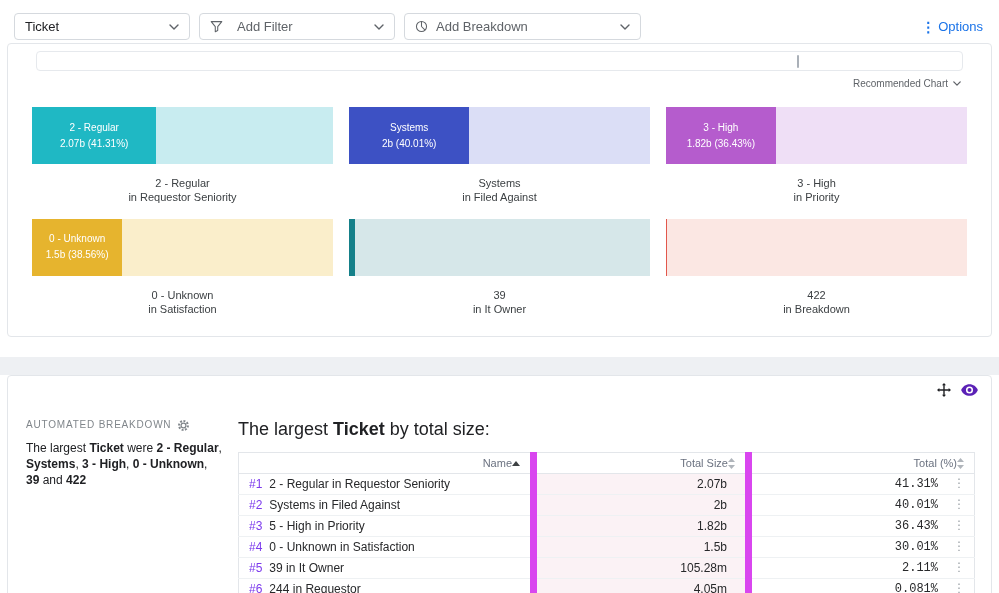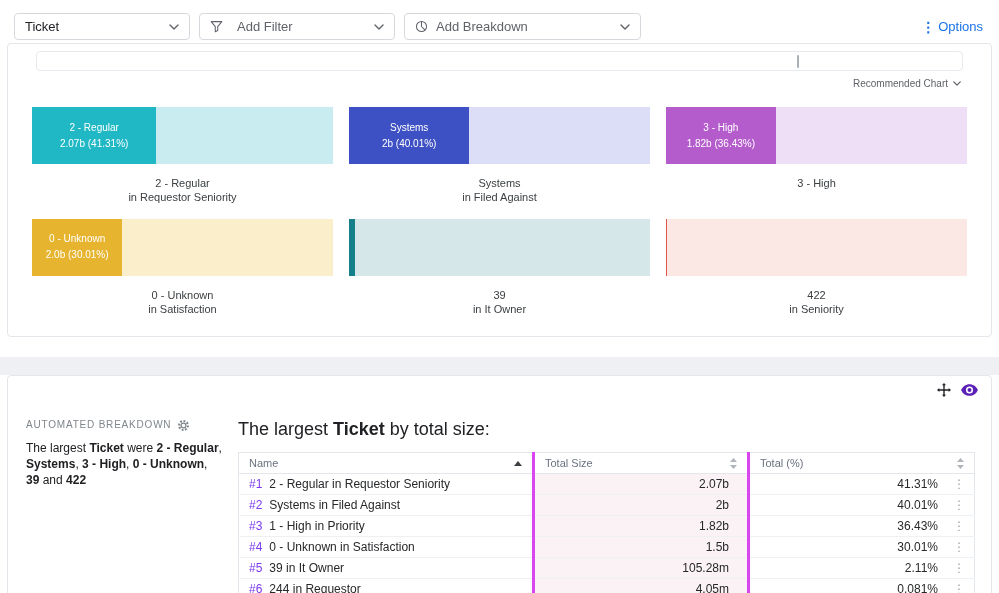--- a/index.html
+++ b/index.html
@@ -49,27 +49,27 @@
   .bd-body { display: flex; gap: 16px; padding: 43px 16px 0 18px; }
   .bd-left { width: 196px; flex: none; }
   .bd-title { display: flex; align-items: flex-start; gap: 6px; font-size: 10px; letter-spacing: 0.8px; color: #80868b; }
   .bd-summary { margin-top: 9px; font-size: 12px; line-height: 1.32; color: #202124; }
   .bd-summary b, .bd-heading b { font-weight: 700; }
   .bd-right { flex: 1; min-width: 0; }
   .bd-heading { font-size: 18px; color: #202124; }
 
   table.bd-table { width: 100%; border-collapse: collapse; margin-top: 12px; font-size: 12px; table-layout: fixed; border: 1px solid #e3e6ea; }
   .bd-table th { font-weight: 400; font-size: 11px; color: #6b7280; padding: 4px 10px; border-bottom: 1px solid #e3e6ea; text-align: left; cursor: pointer; }
-  .bd-table .th-inner { display: flex; align-items: center; justify-content: space-between; }
+  .bd-table .th-inner { display: flex; align-items: center; justify-content: flex-end; }
   .bd-table td { padding: 3px 10px; border-bottom: 1px solid #eef1f3; color: #27282a; }
-  .bd-table .c2, .bd-table .c3 { border-left: 3px solid #d946ef; }
+  .bd-table .c2, .bd-table .c3 { border-left: 7px solid #d946ef; }
   .bd-table td.c1 { white-space: nowrap; overflow: hidden; }
   .rank { color: #7c3aed; margin-right: 7px; }
   .bd-table td.c2 { text-align: right; padding-right: 18px; background: #fbf2f5; }
-  .bd-table td.c3 { text-align: right; padding-right: 36px; position: relative; }
+  .bd-table td.c3 { text-align: right; padding-right: 36px; position: relative; font-family: Liberation Mono, monospace; }
   .row-kebab { position: absolute; right: 9px; top: 50%; transform: translateY(-50%); color: #9aa0a6; font-size: 12px; line-height: 1; cursor: pointer; }
 </style>
 </head>
 <body>
 
 <div class="toolbar">
   <div class="tb-box w1">
     <span>Ticket</span>
     <span class="chev">
       <svg width="10" height="6" viewBox="0 0 10 6">
@@ -153,28 +153,29 @@
 
     <div class="mini-chart">
       <div class="mc-bar" style="background: rgb(239, 223, 246);">
         <div class="mc-fill" style="width: 36.43%; background: rgb(181, 92, 205);">
           <span>3 - High</span>
           <span>1.82b (36.43%)</span>
         </div>
       </div>
       <div class="mc-caption">
         <div>3 - High</div>
+        <div>in Priority</div>
       </div>
     </div>
 
     <div class="mini-chart">
       <div class="mc-bar" style="background: rgb(250, 238, 203);">
         <div class="mc-fill" style="width: 30.01%; background: rgb(230, 180, 46);">
           <span>0 - Unknown</span>
-          <span>2.0b (30.01%)</span>
+          <span>1.5b (38.56%)</span>
         </div>
       </div>
       <div class="mc-caption">
         <div>0 - Unknown</div>
         <div>in Satisfaction</div>
       </div>
     </div>
 
     <div class="mini-chart">
       <div class="mc-bar" style="background: rgb(214, 231, 233);">
@@ -191,21 +192,21 @@
 
     <div class="mini-chart">
       <div class="mc-bar" style="background: rgb(251, 231, 227);">
         <div class="mc-fill" style="width: 0.081%; background: rgb(226, 87, 76);">
           <span></span>
           <span></span>
         </div>
       </div>
       <div class="mc-caption">
         <div>422</div>
-        <div>in Seniority</div>
+        <div>in Breakdown</div>
       </div>
     </div>
 
   </div>
 </div>
 
 <div class="spacer"></div>
 
 <div class="card card-bd">
   <div class="bd-icons">
@@ -291,21 +292,21 @@
             <td class="c1"><span class="rank">#1</span><span>2 - Regular in Requestor Seniority</span></td>
             <td class="c2">2.07b</td>
             <td class="c3"><span>41.31%</span><span class="row-kebab">⋮</span></td>
           </tr>
           <tr>
             <td class="c1"><span class="rank">#2</span><span>Systems in Filed Against</span></td>
             <td class="c2">2b</td>
             <td class="c3"><span>40.01%</span><span class="row-kebab">⋮</span></td>
           </tr>
           <tr>
-            <td class="c1"><span class="rank">#3</span><span>1 - High in Priority</span></td>
+            <td class="c1"><span class="rank">#3</span><span>5 - High in Priority</span></td>
             <td class="c2">1.82b</td>
             <td class="c3"><span>36.43%</span><span class="row-kebab">⋮</span></td>
           </tr>
           <tr>
             <td class="c1"><span class="rank">#4</span><span>0 - Unknown in Satisfaction</span></td>
             <td class="c2">1.5b</td>
             <td class="c3"><span>30.01%</span><span class="row-kebab">⋮</span></td>
           </tr>
           <tr>
             <td class="c1"><span class="rank">#5</span><span>39 in It Owner</span></td>

